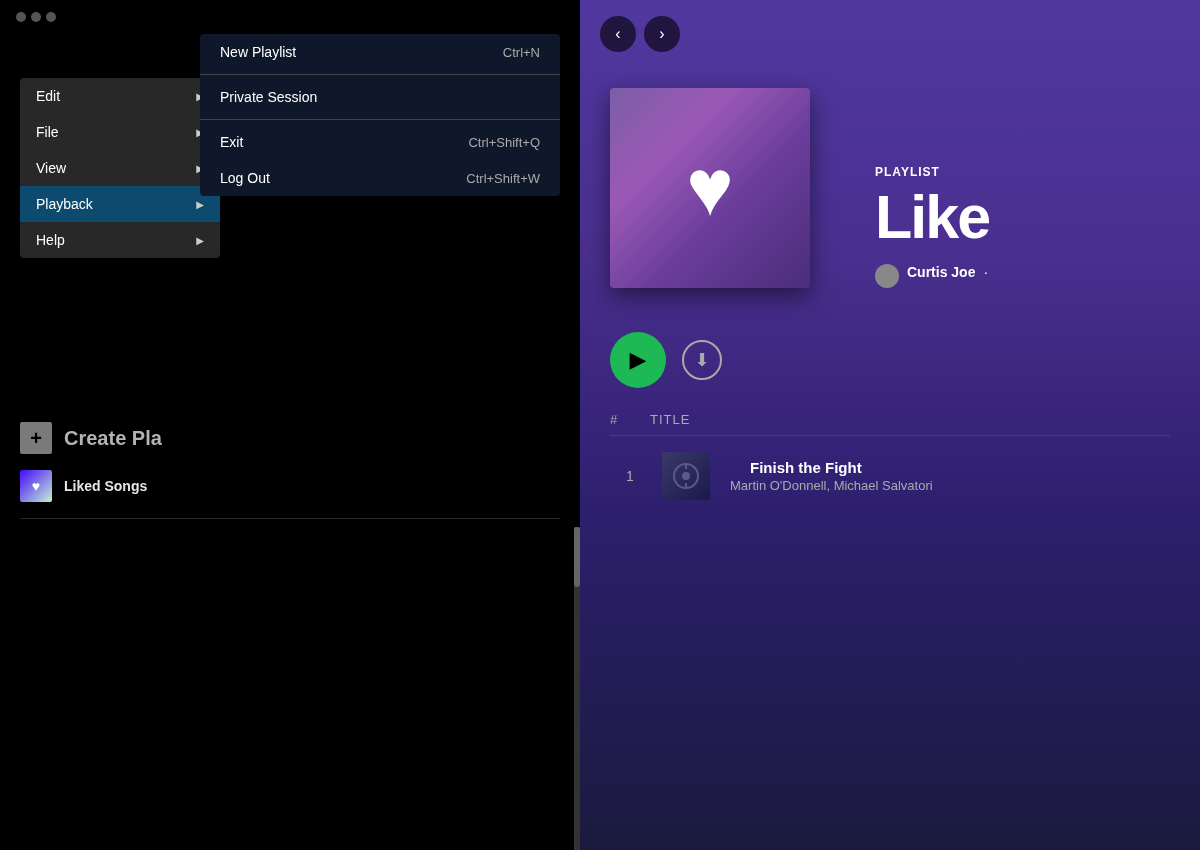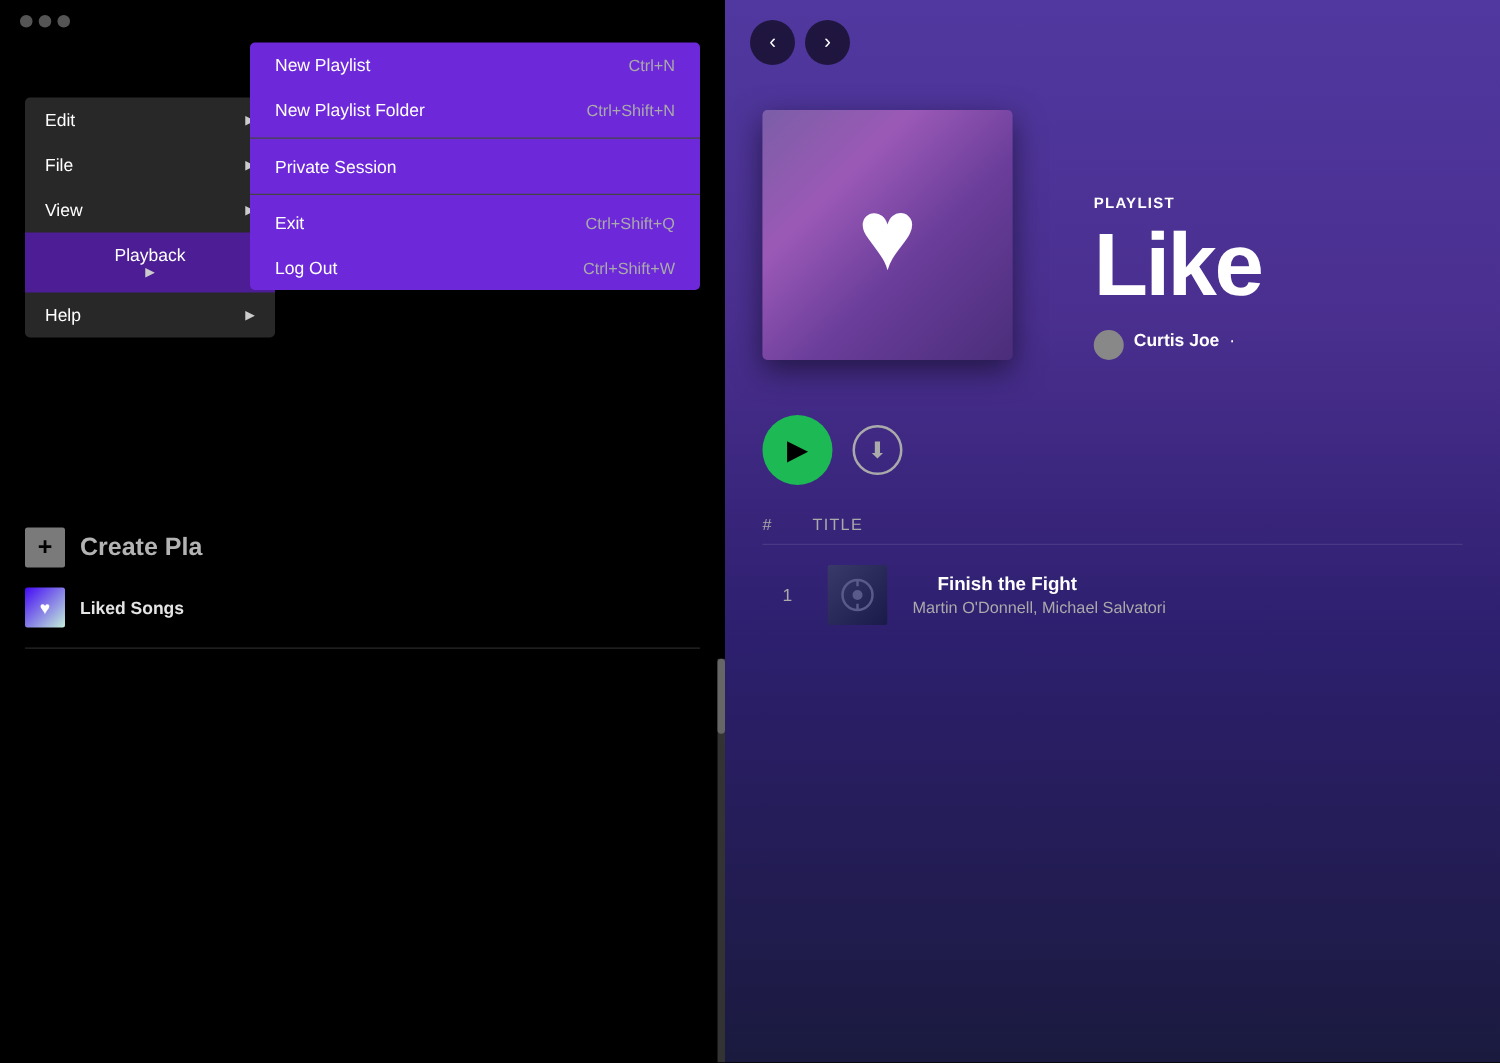--- a/index.html
+++ b/index.html
@@ -74,21 +74,21 @@
       font-size: 10px;
       color: #ccc;
     }
 
     
     .submenu {
       position: absolute;
       left: 200px;
       top: 0;
       width: 360px;
-      background: #6d28d9;
+      background: #0f172a;
       border-radius: 4px;
       z-index: 200;
     }
 
     .submenu-item {
       display: flex;
       align-items: center;
       justify-content: space-between;
       padding: 10px 20px;
       color: #fff;
@@ -277,21 +277,21 @@
 
     .playlist-type {
       font-size: 12px;
       font-weight: 700;
       color: #fff;
       text-transform: uppercase;
       letter-spacing: 1px;
     }
 
     .playlist-title {
-      font-size: 71px;
+      font-size: 61px;
       font-weight: 900;
       color: #fff;
       line-height: 1;
       letter-spacing: -2px;
     }
 
     .playlist-author {
       display: flex;
       align-items: flex-start;
       gap: 8px;
@@ -450,38 +450,34 @@
         <span class="menu-arrow">▶</span>
       </div>
       <div class="menu-item">
         <span class="menu-item-label">File</span>
         <span class="menu-arrow">▶</span>
       </div>
       <div class="menu-item">
         <span class="menu-item-label">View</span>
         <span class="menu-arrow">▶</span>
       </div>
-      <div class="menu-item" style="background:#4c1d95;flex-direction:column;">
+      <div class="menu-item" style="background:#0c4a6e;">
         <span class="menu-item-label">Playback</span>
         <span class="menu-arrow">▶</span>
       </div>
       <div class="menu-item">
         <span class="menu-item-label">Help</span>
         <span class="menu-arrow">▶</span>
       </div>
     </div>
 
     <div class="submenu" style="top:0; left:200px;">
       <div class="submenu-item">
         <span>New Playlist</span>
         <span class="shortcut">Ctrl+N</span>
-      </div>
-      <div class="submenu-item">
-        <span>New Playlist Folder</span>
-        <span class="shortcut">Ctrl+Shift+N</span>
       </div>
       <div class="submenu-divider"></div>
       <div class="submenu-item">
         <span>Private Session</span>
       </div>
       <div class="submenu-divider"></div>
       <div class="submenu-item">
         <span>Exit</span>
         <span class="shortcut">Ctrl+Shift+Q</span>
       </div>

